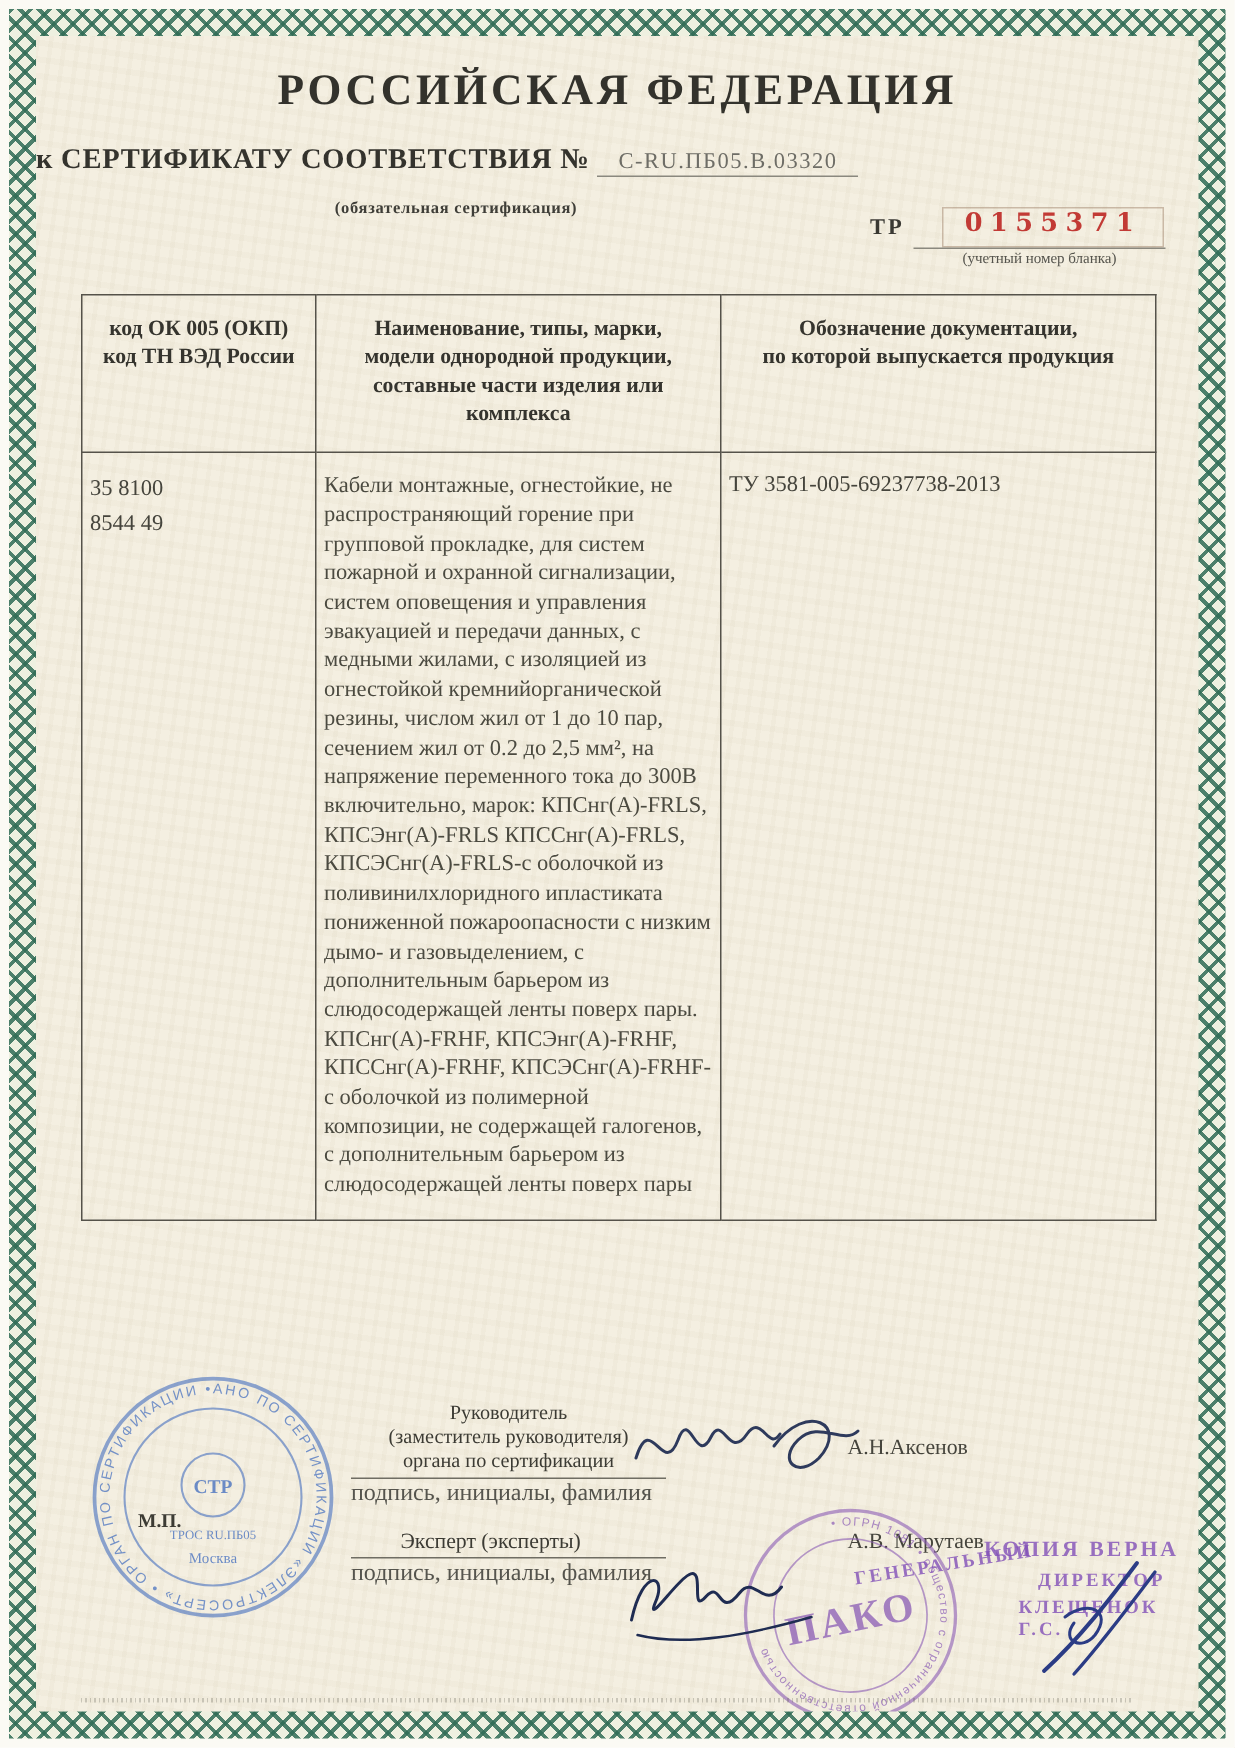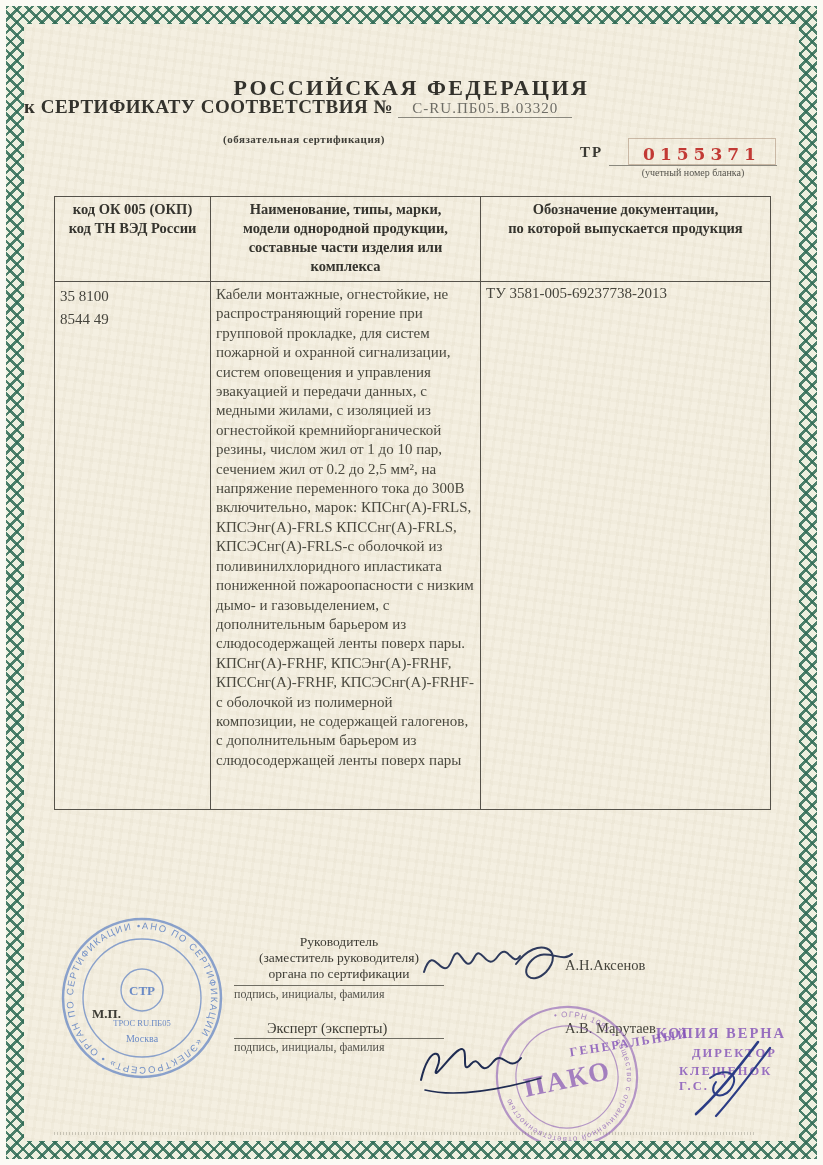--- a/index.html
+++ b/index.html
@@ -20,21 +20,21 @@
     position:absolute;inset:24px;
     background:
       repeating-linear-gradient(98deg, rgba(190,178,145,.07) 0 3px, transparent 3px 9px),
       repeating-linear-gradient(8deg, rgba(190,178,145,.06) 0 4px, transparent 4px 11px),
       #f4efe1;
     overflow:hidden;
   }
   .abs{position:absolute;}
   .doc-title{
     left:0;right:0;top:20px;text-align:center;
-    font-size:22px;font-weight:bold;letter-spacing:2.5px;color:#33322c;margin-top:31px;
+    font-size:29px;font-weight:bold;letter-spacing:2.5px;color:#33322c;
   }
   .doc-subtitle{
     left:0;right:0;top:56px;text-align:center;
     font-size:17px;font-weight:bold;letter-spacing:1.5px;color:#3a3933;
   }
   .cert-line{
     left:0;right:0;top:72px;text-align:left;font-size:19px;font-weight:bold;color:#34332d;
     letter-spacing:.5px;
     font-family:Liberation Serif, serif;
   }
@@ -43,51 +43,51 @@
     border-bottom:1px solid #8a887e;padding:0 14px 1px 14px;
   }
   .cert-kind{
     left:0;width:560px;top:109px;text-align:center;
     font-size:11px;font-weight:bold;color:#3f3e38;letter-spacing:.5px;
   }
   .tr-label{left:556px;top:120px;font-size:15px;font-weight:bold;color:#3a3933;letter-spacing:2px;}
   .blank-box{
     left:604px;top:114px;width:146px;height:25px;
     border:1px solid rgba(150,120,95,.45);
-    display:flex;align-items:flex-end;justify-content:center;
+    display:flex;align-items:flex-start;justify-content:center;
   }
   .blank-number{
     font-size:17px;font-weight:bold;color:#c23a35;letter-spacing:5px;
     font-family:"DejaVu Serif", serif;
   }
   .blank-underline{left:585px;top:141px;width:168px;height:0;border-top:1px solid #8a887e;}
   .blank-note{left:585px;top:143px;width:168px;text-align:center;font-size:10px;color:#55544d;}
   .table-caption{
     left:20px;width:736px;top:155px;text-align:center;
     font-size:14px;font-weight:bold;color:#35342e;letter-spacing:.2px;
   }
   table.products{
     position:absolute;left:30px;top:172px;width:716px;height:614px;
     border-collapse:collapse;table-layout:fixed;
   }
   table.products th, table.products td{
-    border:1.2px solid #55524a;vertical-align:top;padding:3px 5px;
+    border:1.2px solid #55524a;vertical-align:top;padding:13px 5px;
   }
   table.products th{
     font-size:14.5px;font-weight:bold;color:#35342e;text-align:center;line-height:19px;
     white-space:pre-line;height:78px;
   }
   td.codes{font-size:15px;line-height:23px;white-space:pre-line;color:#45443c;padding-top:5px;}
   td.descr{font-size:15px;line-height:19.4px;color:#4b4a40;padding-top:5px;}
   td.docu{font-size:15px;color:#45443c;padding-top:5px;}
   .role{
     font-size:13.5px;line-height:16px;color:#3c3b34;white-space:pre-line;text-align:center;
   }
   .sig-rule{height:0;border-top:1px solid #6f6d63;}
-  .sig-caption{font-size:12px;color:#55544d;}
+  .sig-caption{font-size:16px;color:#55544d;}
   .sig-name{font-size:14.5px;color:#45443c;}
   .mp{font-size:13px;font-weight:bold;color:#3c3b34;}
   .purple{color:#8250b8;}
   .stamp-text{font-weight:bold;letter-spacing:2px;opacity:.8;}
   .copy-label{left:632px;top:1001px;font-size:14.5px;}
   .director-label{left:668px;top:1022px;font-size:12.5px;}
   .director-name{left:655px;top:1040px;font-size:12.5px;}
   .general-label{left:545px;top:1012px;font-size:12.5px;transform:rotate(-9deg);}
   .micro-line{
     left:30px;top:1108px;width:700px;height:3px;opacity:.5;

